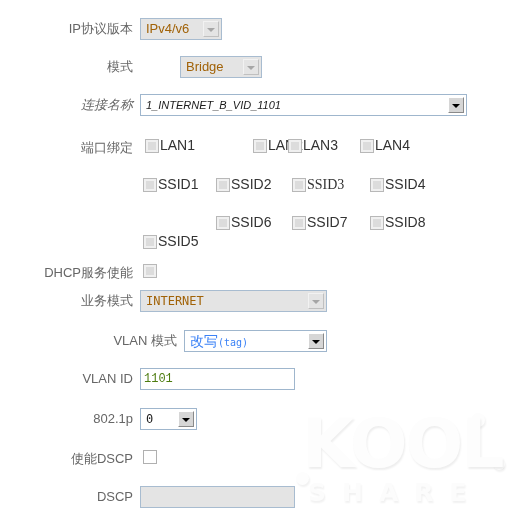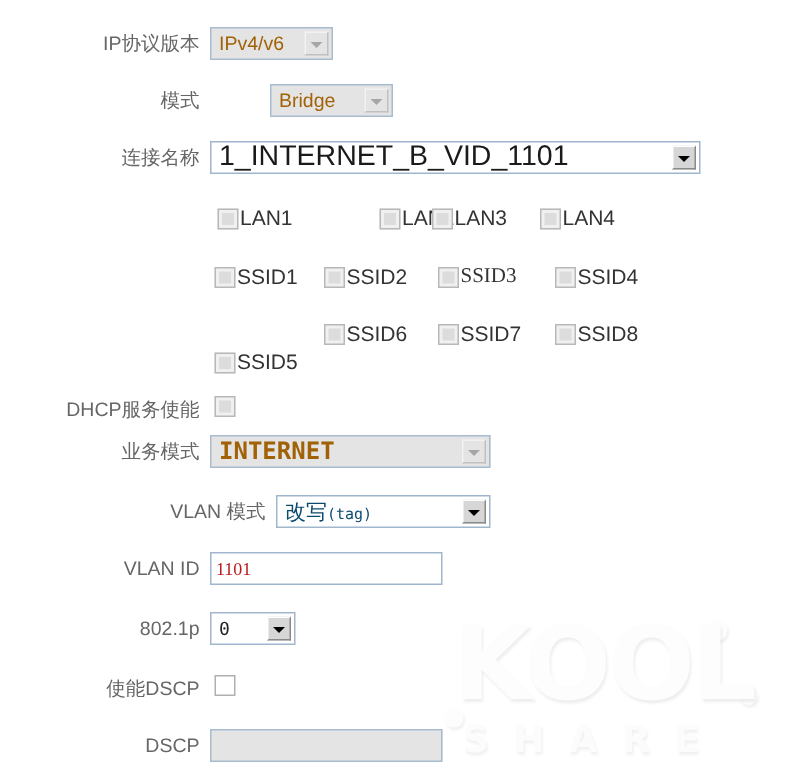--- a/index.html
+++ b/index.html
@@ -146,62 +146,61 @@
     background: #e4e4e4;
     border-top: 1px solid #f2f2f2;
     border-left: 1px solid #f2f2f2;
     border-right: 1px solid #c0c0c0;
     border-bottom: 1px solid #c0c0c0;
   }
   .sel.disabled .sel-btn .arrow { border-top-color: #a6a6a6; }
 
   .mono .sel-text {
     font-family: "DejaVu Sans Mono", monospace;
-    font-size: 16px;
-    font-weight: bold;
+    font-size: 12px;
   }
 
   
   .sel-ipver   { width: 82px; }
   .sel-mode    { width: 82px; margin-left: 40px; }
   .sel-conn    { width: 327px; }
   .sel-service { width: 187px; }
   .sel-vlanm   { width: 143px; }
   .sel-dot1p   { width: 57px; }
 
-  .sel-vlanm .sel-text { color: #0c4a6e; }
+  .sel-vlanm .sel-text { color: #3b82f6; }
   .vlanm-main { font-size: 14px; }
   .vlanm-tag {
     font-family: "DejaVu Sans Mono", monospace;
     font-size: 10px;
   }
   .sel-dot1p .sel-text {
     font-family: "DejaVu Sans Mono", monospace;
     font-size: 12px;
   }
-  .sel-conn .sel-text { font-size: 19px; color: #1a1a1a; }
+  .sel-conn .sel-text { font-size: 11px; color: #1a1a1a; }
 
   
   .txt {
     box-sizing: border-box;
     height: 22px;
     border: 1px solid #9fb6cd;
     background: #ffffff;
     display: inline-block;
     vertical-align: top;
     position: relative;
   }
   .txt .txt-val {
     position: absolute;
     left: 3px;
     top: 0;
     line-height: 20px;
-    font-family: Liberation Serif, serif;
+    font-family: Liberation Mono, monospace;
     font-size: 12px;
-    color: #b91c1c;
+    color: #4d7c0f;
     white-space: nowrap;
   }
   .txt.disabled {
     background: #e4e4e4;
     border: 1px solid #a8bcd0;
   }
   .txt-vlanid { width: 155px; }
   .txt-dscp   { width: 155px; }
 
   
@@ -272,33 +271,34 @@
   <div class="field">
     <div class="sel sel-mode disabled">
       <span class="sel-text">Bridge</span>
       <span class="sel-btn">
           <span class="arrow"></span>
         </span>
     </div>
   </div>
 </div>
 
-<div class="row" style="top:94px;">
+<div class="row" style="top:94px;font-style:italic;">
   <div class="label">连接名称</div>
   <div class="field">
     <div class="sel sel-conn">
       <span class="sel-text">1_INTERNET_B_VID_1101</span>
       <span class="sel-btn">
           <span class="arrow"></span>
         </span>
     </div>
   </div>
 </div>
 
 <div class="row" style="top:137px;">
+  <div class="label">端口绑定</div>
   <div class="cbwrap" style="left:145px;">
     <span class="cb disabled"></span><span class="cb-label">LAN1</span>
   </div>
   <div class="cbwrap" style="left:216px;padding-left:37px;">
     <span class="cb disabled"></span><span class="cb-label">LAN2</span>
   </div>
   <div class="cbwrap" style="left:288px;">
     <span class="cb disabled"></span><span class="cb-label">LAN3</span>
   </div>
   <div class="cbwrap" style="left:360px;">

